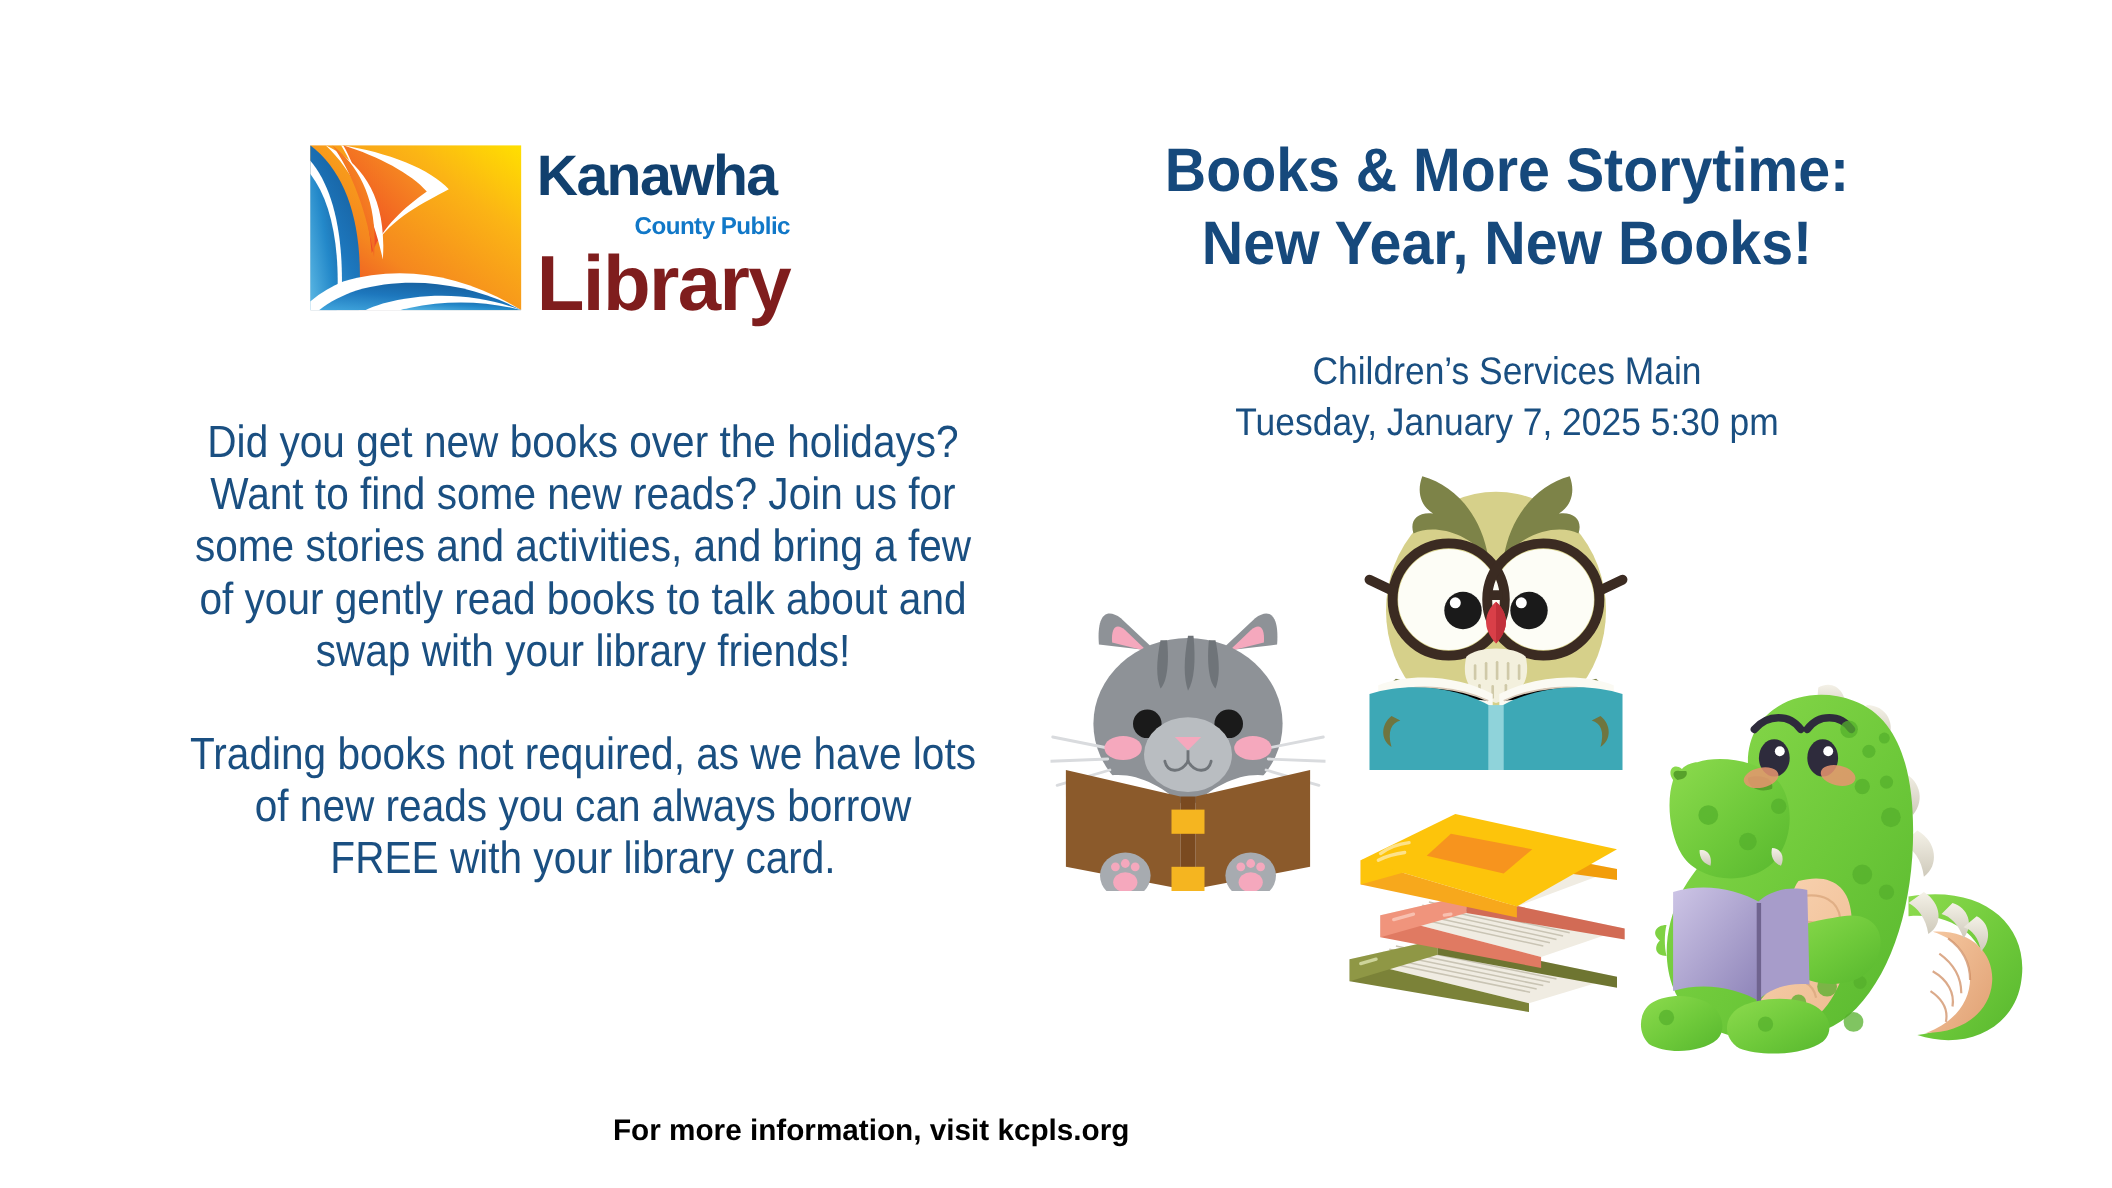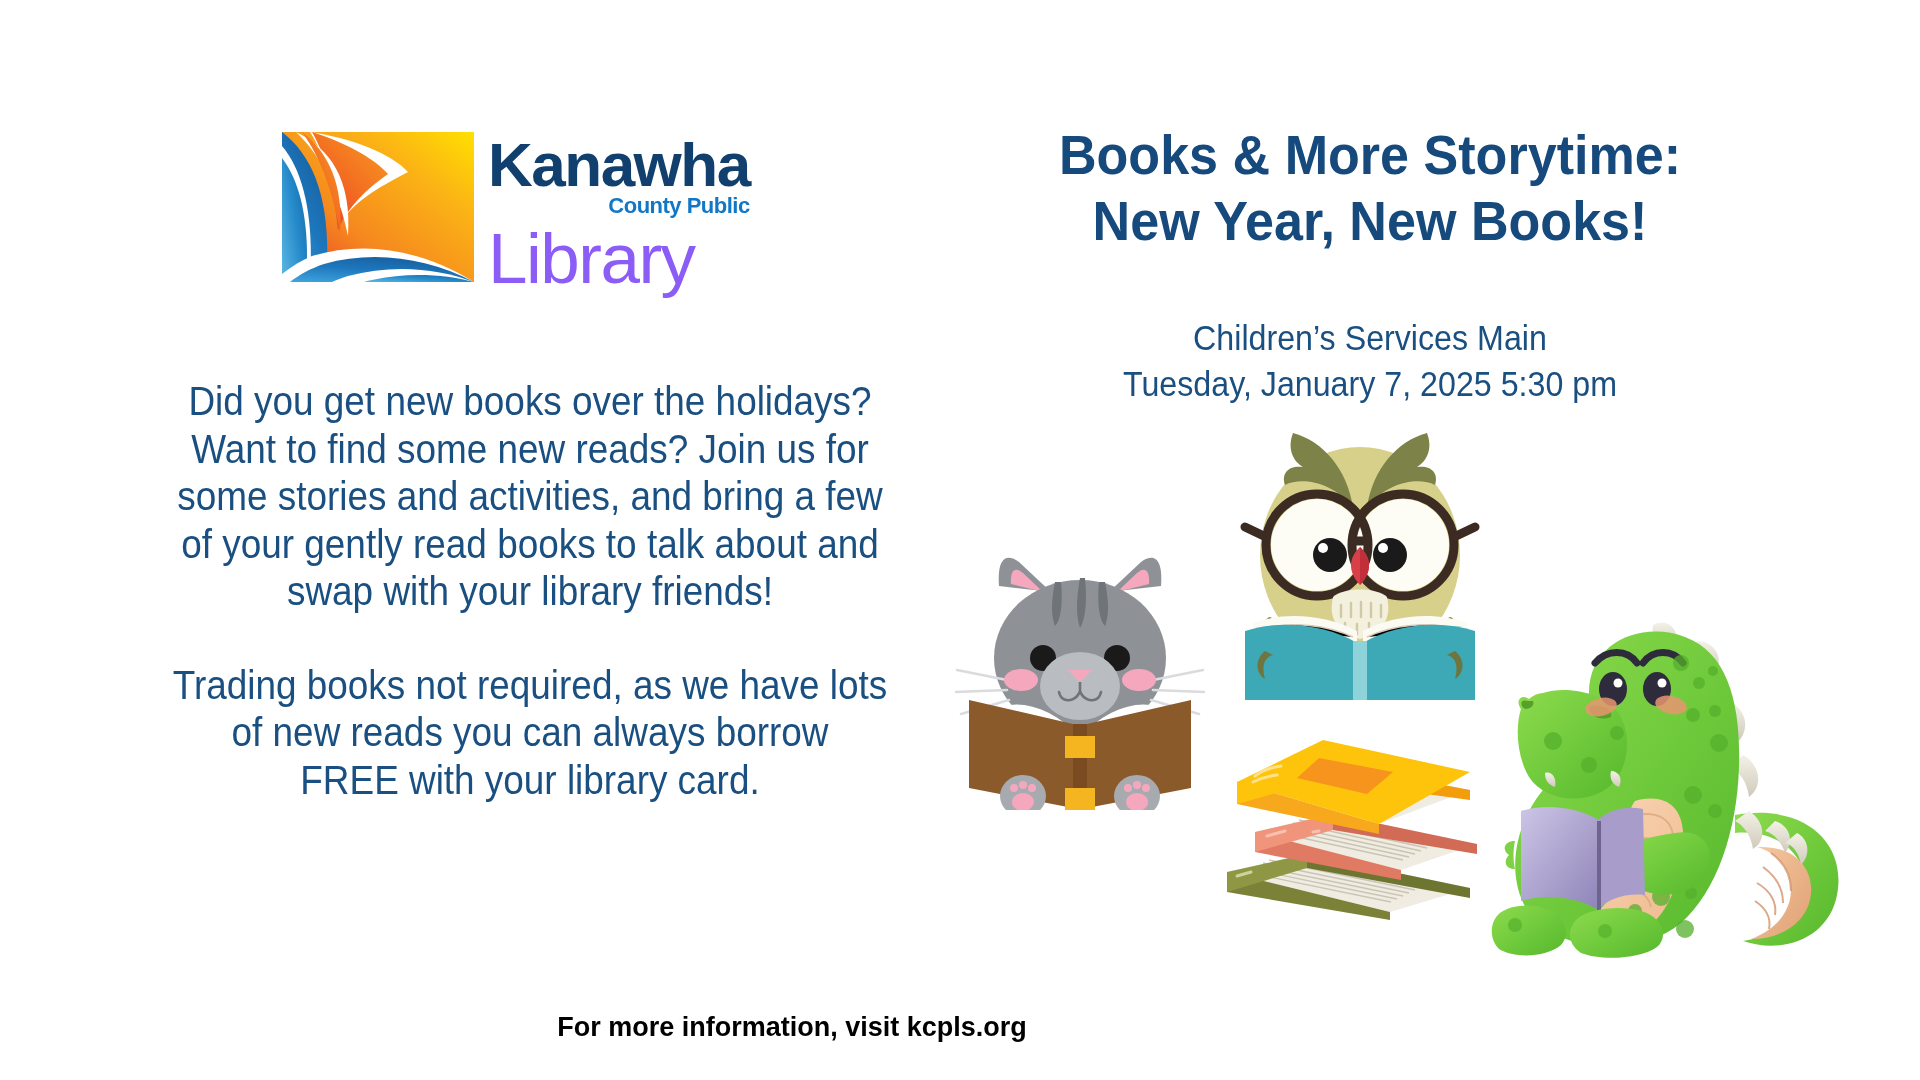--- a/index.html
+++ b/index.html
@@ -34,42 +34,42 @@
     position: relative;
     flex: 0 0 auto;
   }
   .logo-mark svg { display:block; width:100%; height:100%; }
   .logo-words {
     margin-left: 14px;
     line-height: 1;
     padding-top: 2px;
   }
   .logo-kanawha {
-    font-size: 62px;
+    font-size: 52px;
     font-weight: bold;
     color: #11406e;
     letter-spacing: -1.5px;
     font-family: "Liberation Sans", sans-serif;
     display: block;
     height: 58px;
   }
   .logo-county {
     font-size: 22px;
     font-weight: bold;
     color: #1178c8;
     letter-spacing: -0.5px;
     display: block;
     text-align: right;
     height: 36px;
     margin-top: 3px;
   }
   .logo-library {
     font-size: 71px;
-    font-weight: normal;
-    color: #8b5cf6;
+    font-weight: bold;
+    color: #7f1d1d;
     letter-spacing: -1.5px;
     display: block;
     margin-top: -8px;
   }
 
   
   .headline {
     position: absolute;
     left: 940px;
     top: 122px;

